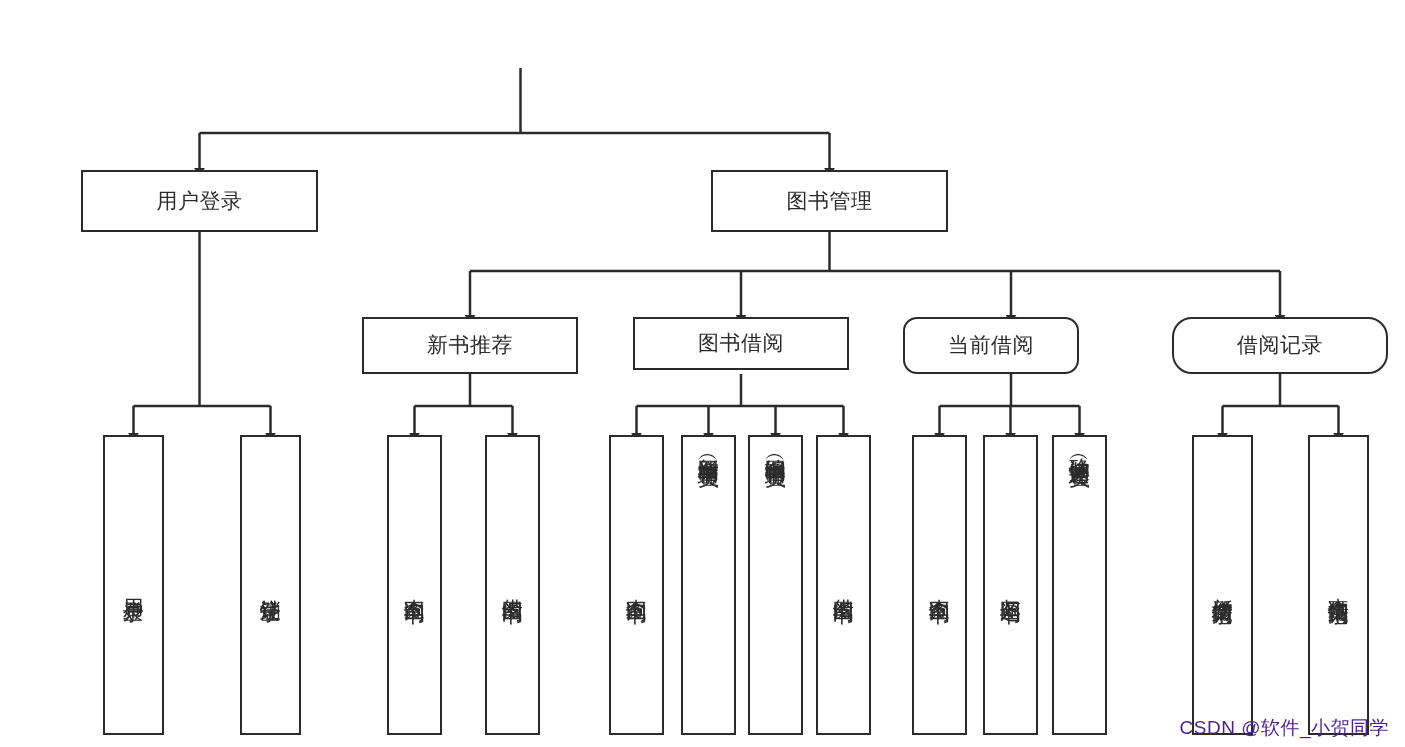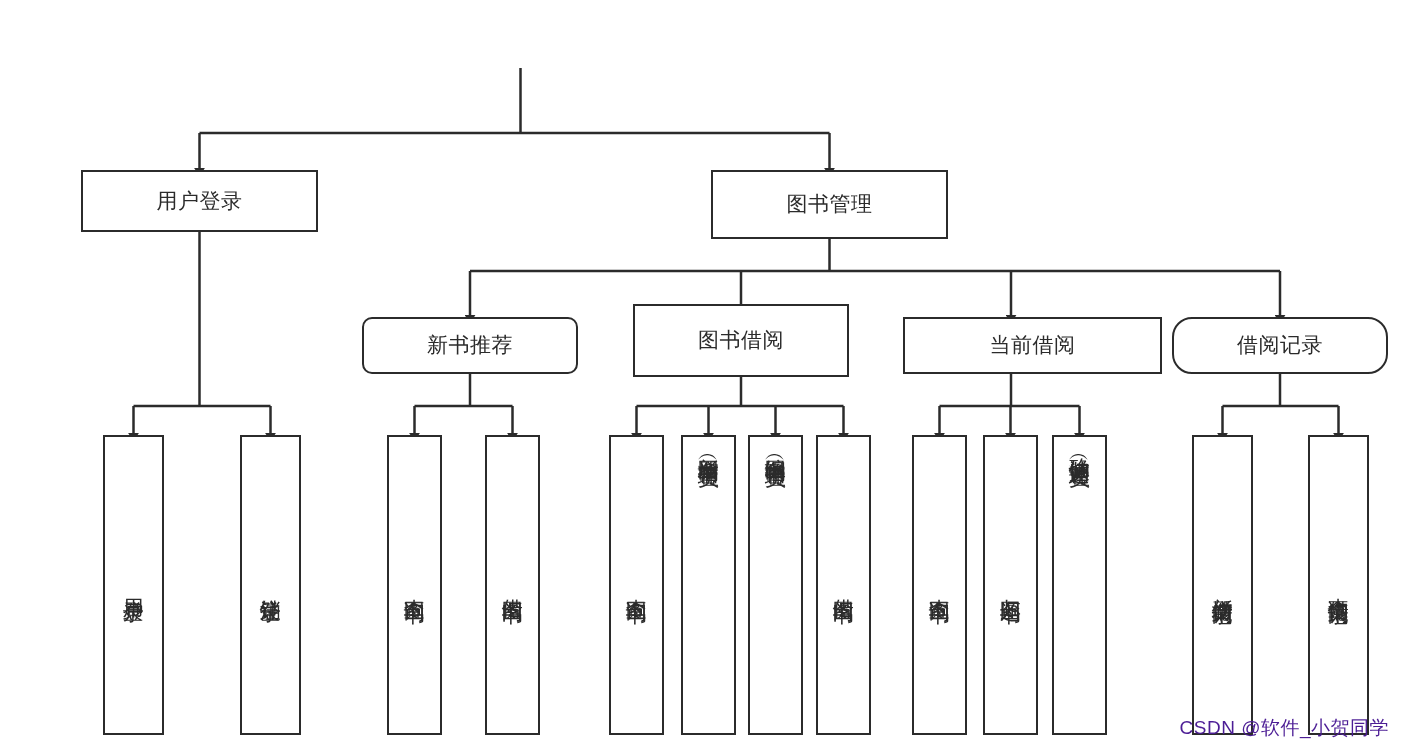--- a/index.html
+++ b/index.html
@@ -118,33 +118,33 @@
         <line x1="1222.5" y1="406" x2="1222.5" y2="434" stroke="#2b2b2b" stroke-width="2.5" marker-end="url(#arrowhead)"></line>
         <line x1="1338.5" y1="406" x2="1338.5" y2="434" stroke="#2b2b2b" stroke-width="2.5" marker-end="url(#arrowhead)"></line>
       </g>
   </svg>
 
 
   <div class="node" style="left: 81px; top: 170px; width: 237px; height: 62px;">
     <span class="node-label">用户登录</span>
   </div>
 
-  <div class="node" style="left: 711px; top: 170px; width: 237px; height: 69px;">
+  <div class="node" style="left: 711px; top: 170px; width: 237px; height: 62px;">
     <span class="node-label">图书管理</span>
   </div>
 
-  <div class="node" style="left: 362px; top: 317px; width: 216px; height: 57px; border-radius: 10px;">
+  <div class="node" style="left: 362px; top: 317px; width: 216px; height: 57px;">
     <span class="node-label">新书推荐</span>
   </div>
 
-  <div class="node" style="left: 633px; top: 304px; width: 216px; height: 73px;">
+  <div class="node" style="left: 633px; top: 317px; width: 216px; height: 53px;">
     <span class="node-label">图书借阅</span>
   </div>
 
-  <div class="node" style="left: 903px; top: 317px; width: 259px; height: 57px;">
+  <div class="node" style="left: 903px; top: 317px; width: 176px; height: 57px; border-radius: 14px;">
     <span class="node-label">当前借阅</span>
   </div>
 
   <div class="node" style="left: 1172px; top: 317px; width: 216px; height: 57px; border-radius: 20px;">
     <span class="node-label">借阅记录</span>
   </div>
 
   <div class="node vertical" style="left: 103px; top: 435px; width: 61px; height: 300px;">
     <span class="node-label">用户登录</span>
   </div>

